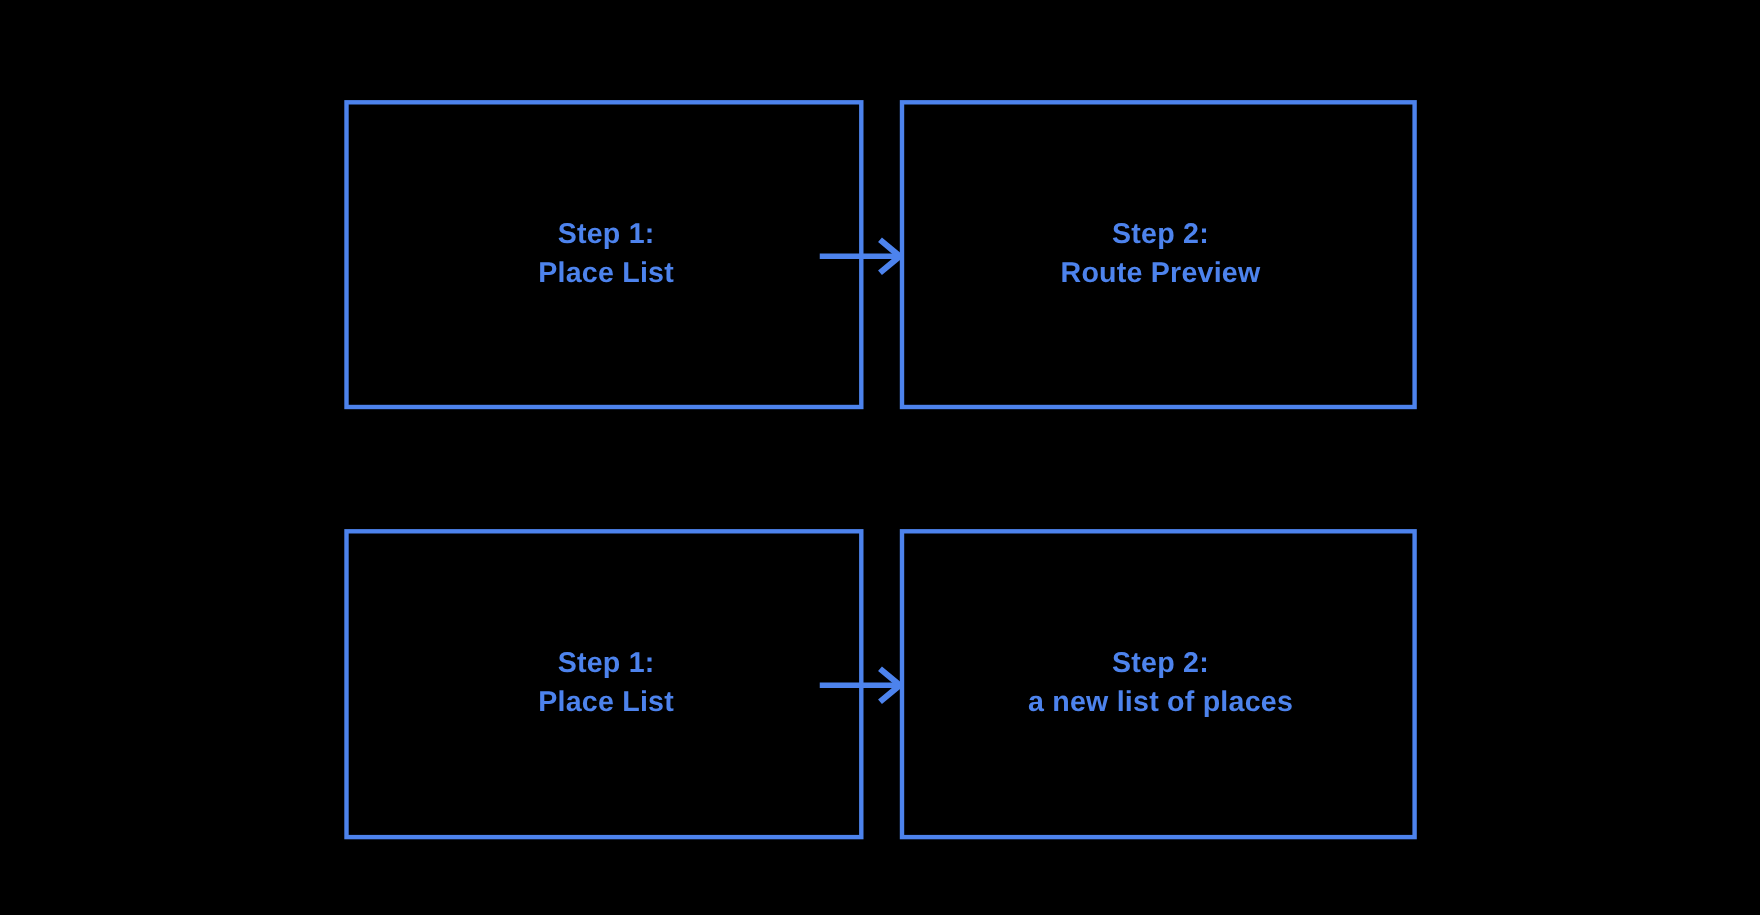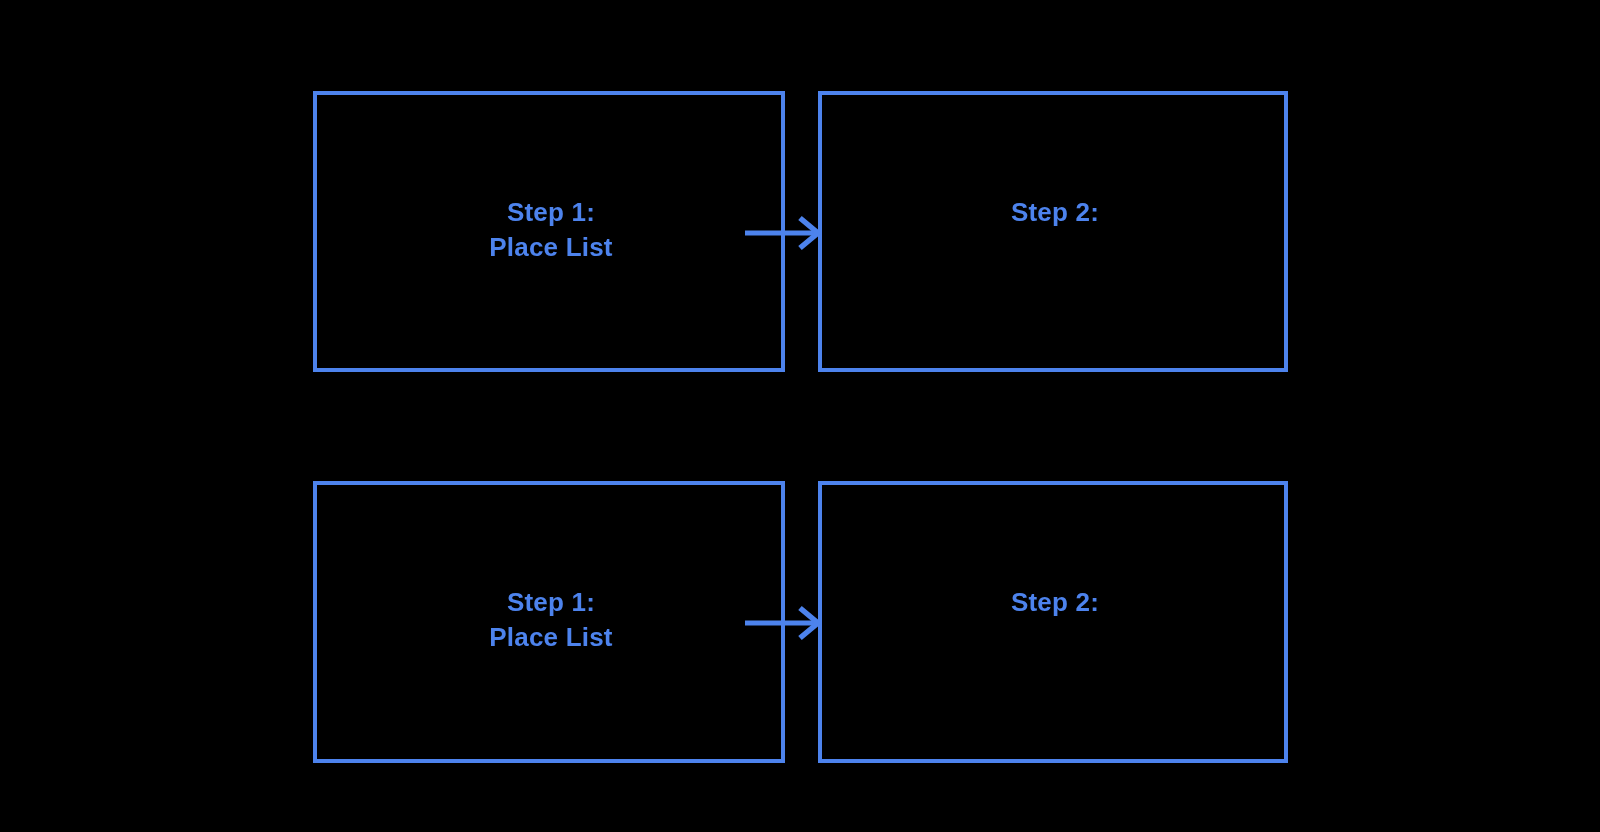--- a/index.html
+++ b/index.html
@@ -62,33 +62,35 @@
   <div class="flow-box" id="box-top-left">
     <div class="box-text">
         <div>Step 1:</div>
         <div>Place List</div>
       </div>
   </div>
 
   <div class="flow-box" id="box-top-right">
     <div class="box-text">
         <div>Step 2:</div>
+        <div>Route Preview</div>
       </div>
   </div>
 
   <div class="flow-box" id="box-bottom-left">
     <div class="box-text">
         <div>Step 1:</div>
         <div>Place List</div>
       </div>
   </div>
 
   <div class="flow-box" id="box-bottom-right">
     <div class="box-text">
         <div>Step 2:</div>
+        <div>a new list of places</div>
       </div>
   </div>
 
   <div class="arrow" id="arrow-top">
     <svg width="76" height="38" viewBox="0 0 76 38" aria-hidden="true">
       <line class="stroke" x1="0" y1="19" x2="72" y2="19" stroke-width="5"></line>
       <polyline class="stroke" points="55,4 73,19 55,34" stroke-width="5.5"></polyline>
     </svg>
   </div>
 

